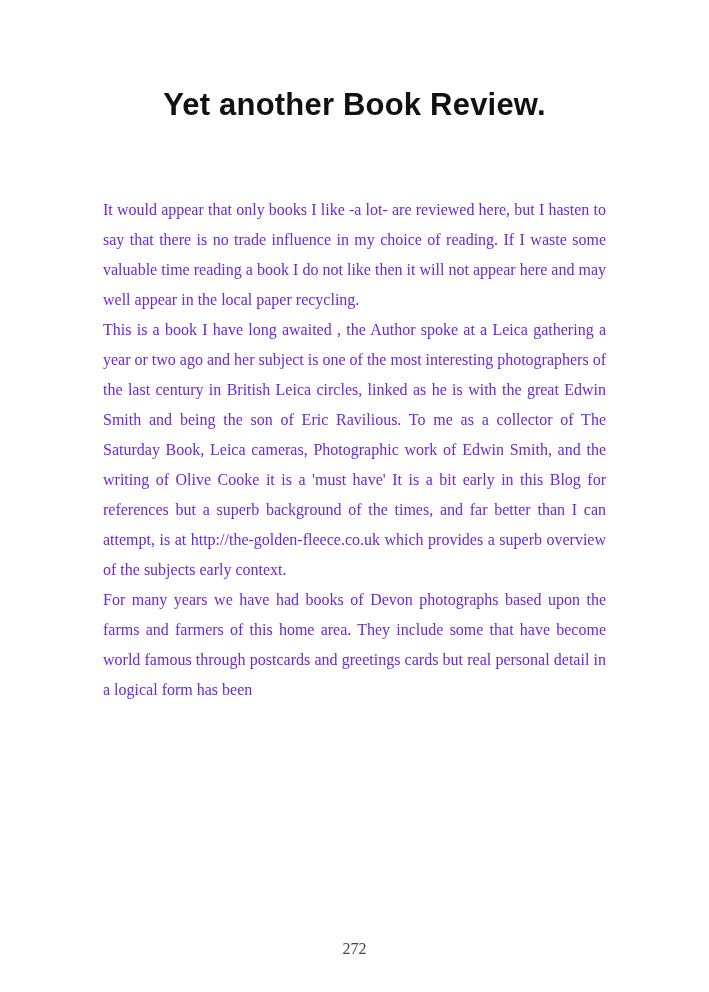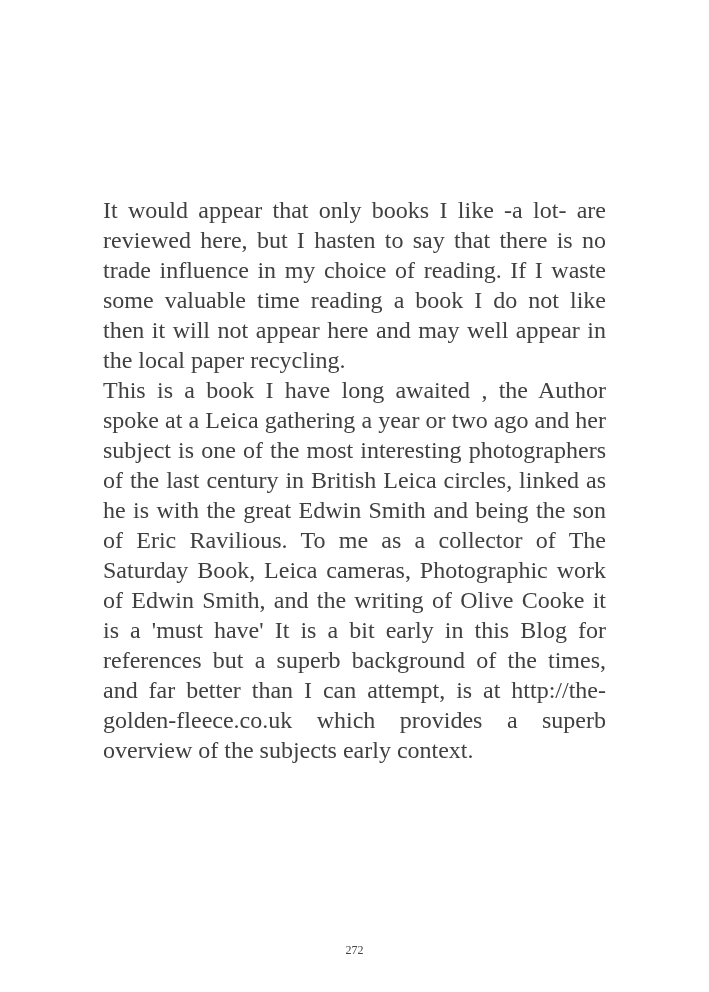--- a/index.html
+++ b/index.html
@@ -36,49 +36,51 @@
 
   .title-line {
     display: block;
   }
 
   .body-text {
     position: absolute;
     top: 195px;
     left: 103px;
     width: 503px;
-    font-size: 24px;
+    font-size: 16px;
     line-height: 30px;
     text-align: justify;
-    color: #404040;
+    color: #6d28d9;
   }
 
   .body-text p {
     margin: 0;
   }
 
   .page-number {
     position: absolute;
     bottom: 34px;
     left: 0;
     width: 100%;
     text-align: center;
-    font-size: 12px;
+    font-size: 16px;
     color: #444444;
     font-family: "Liberation Serif", serif;
   }
 </style>
 </head>
 <body>
 
 <div class="page">
 
   <h1 class="title">
+    <span class="title-line">Yet another Book Review.</span>
   </h1>
 
   <div class="body-text">
     <p>It would appear that only books I like -a lot- are reviewed here, but I hasten to say that there is no trade influence in my choice of reading. If I waste some valuable time reading a book I do not like then it will not appear here and may well appear in the local paper recycling.</p>
     <p>This is a book I have long awaited , the Author spoke at a Leica gathering a year or two ago and her subject is one of the most interesting photographers of the last century in British Leica circles, linked as he is with the great Edwin Smith and being the son of Eric Ravilious. To me as a collector of The Saturday Book, Leica cameras, Photographic work of Edwin Smith, and the writing of Olive Cooke it is a 'must have' It is a bit early in this Blog for references but a superb background of the times, and far better than I can attempt, is at http://the-golden-fleece.co.uk which provides a superb overview of the subjects early context.</p>
+    <p>For many years we have had books of Devon photographs based upon the farms and farmers of this home area. They include some that have become world famous through postcards and greetings cards but real personal detail in a logical form has been</p>
   </div>
 
   <div class="page-number">272</div>
 
 </div>
 
 </body></html>

